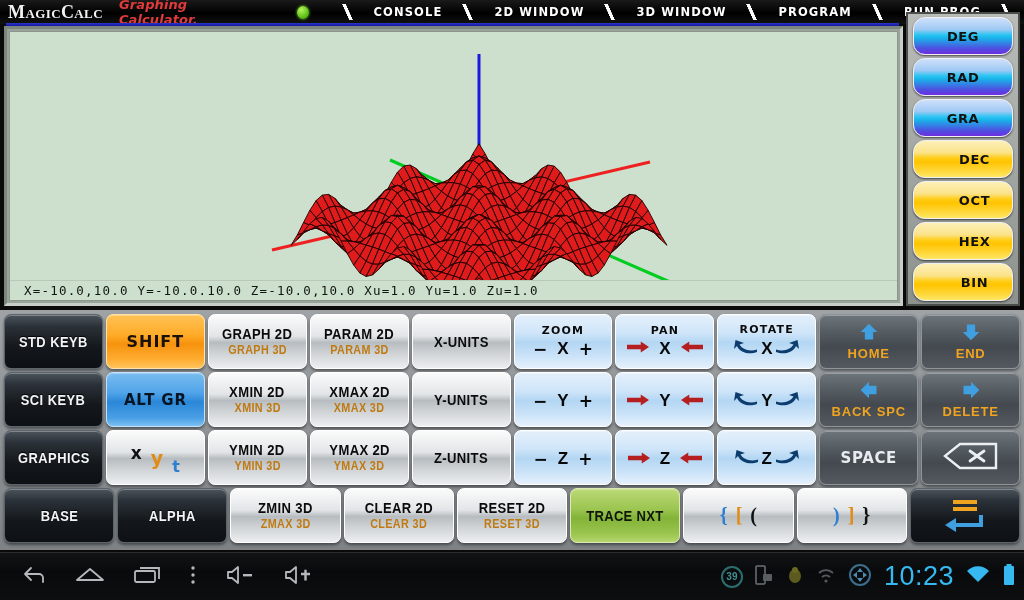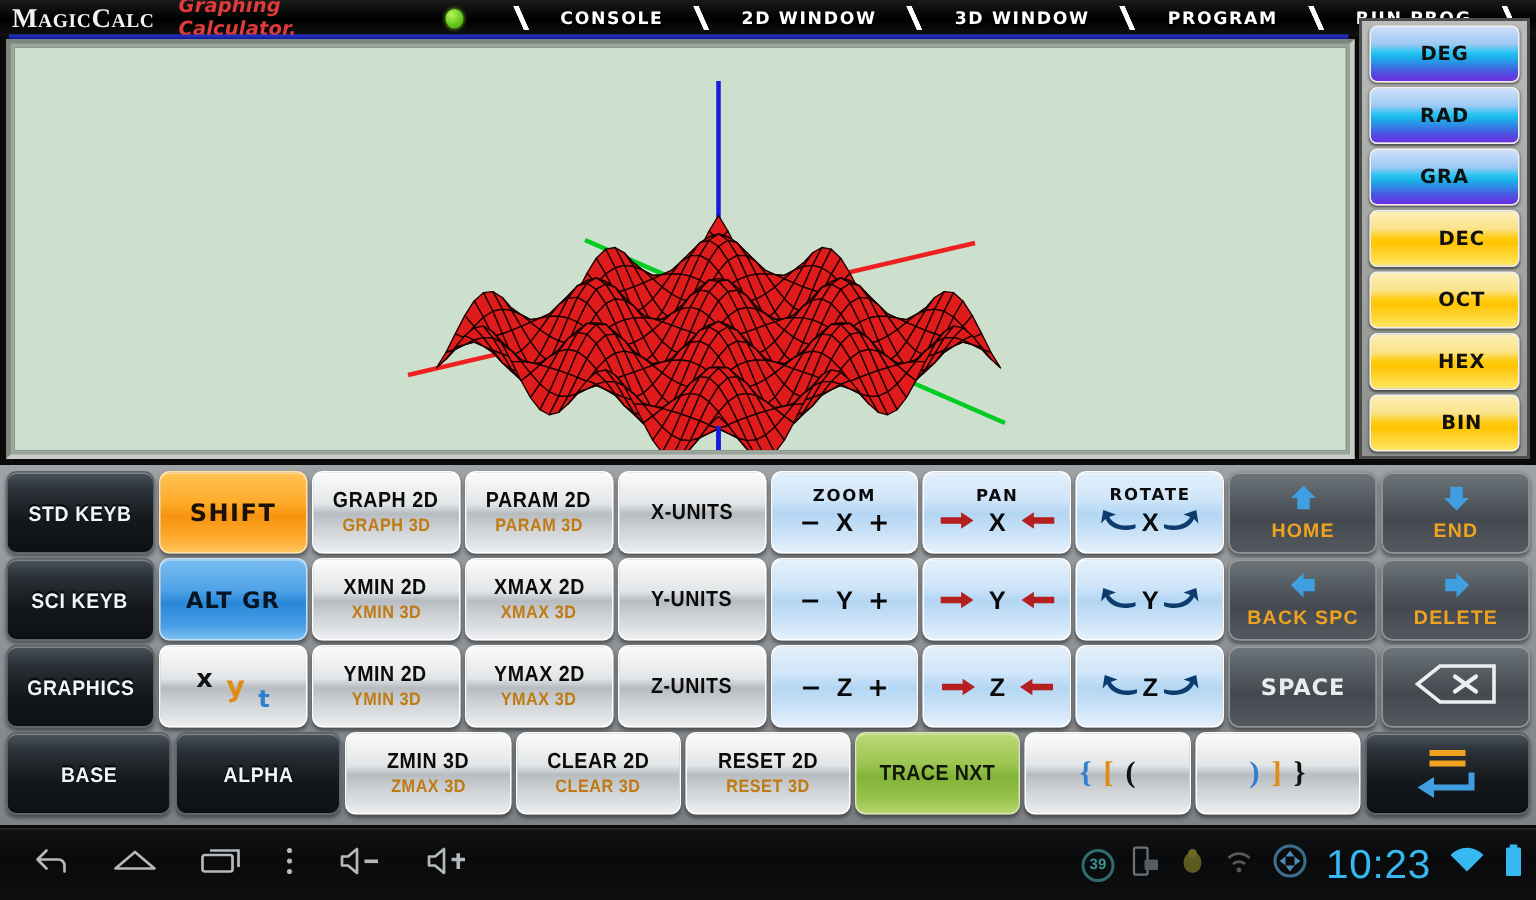--- a/index.html
+++ b/index.html
@@ -79,21 +79,21 @@
 
   
   .modecol {
     position: absolute; left: 906px; top: 12px; width: 114px; height: 294px;
     background: linear-gradient(180deg,#b9bcb9,#8e928e);
     border: 2px solid #4a4d4a;
     display: flex; flex-direction: column; align-items: center;
     padding: 3px 0; gap: 3px;
   }
   .modebtn {
-    width: 100px; height: 41px; border-radius: 5px;
+    width: 100px; height: 41px; border-radius: 12px;
     display: flex; align-items: center; justify-content: center;
     font-size: 13px; font-weight: bold; color: #111;
     font-family: "DejaVu Sans", sans-serif; letter-spacing: .6px;
     border: 1px solid #f0f0f0;
     box-shadow: 0 1px 2px rgba(0,0,0,.6);
   }
   .mode-blue {
     background: linear-gradient(180deg,#cfe0fb 0%,#9ec9f4 32%,#2bc4f2 47%,#19b3ea 56%,#4e4fe0 85%,#6d2ee0 100%);
   }
   .mode-yellow {
@@ -1127,20 +1127,21 @@
               <polygon points="469.0,254.0 475.3,256.8 469.0,253.6 462.7,256.8" fill="#e01b1b" stroke="#1a0000" stroke-width="0.9" stroke-linejoin="round"></polygon>
               <polygon points="481.5,259.9 487.8,267.2 481.5,259.5 475.3,256.8" fill="#e01b1b" stroke="#1a0000" stroke-width="0.9" stroke-linejoin="round"></polygon>
               <polygon points="462.7,256.8 469.0,253.6 462.7,251.5 456.5,259.5" fill="#e01b1b" stroke="#1a0000" stroke-width="0.9" stroke-linejoin="round"></polygon>
               <polygon points="475.3,256.8 481.5,259.5 475.3,251.5 469.0,253.6" fill="#e01b1b" stroke="#1a0000" stroke-width="0.9" stroke-linejoin="round"></polygon>
               <polygon points="469.0,253.6 475.3,251.5 469.0,245.7 462.7,251.5" fill="#e01b1b" stroke="#1a0000" stroke-width="0.9" stroke-linejoin="round"></polygon>
             </g>
 
           <line id="ax-z2" x1="469" y1="252" x2="469" y2="282" stroke-width="3" stroke="#1a1adf"></line>
         </g>
       </svg>
+      <div class="statusline">X=-10.0,10.0  Y=-10.0.10.0  Z=-10.0,10.0  Xu=1.0  Yu=1.0  Zu=1.0</div>
     </div>
   </div>
 
   <div class="modecol" id="modecol">
       <div class="modebtn mode-blue">DEG</div>
       <div class="modebtn mode-blue">RAD</div>
       <div class="modebtn mode-blue">GRA</div>
       <div class="modebtn mode-yellow">DEC</div>
       <div class="modebtn mode-yellow">OCT</div>
       <div class="modebtn mode-yellow">HEX</div>

